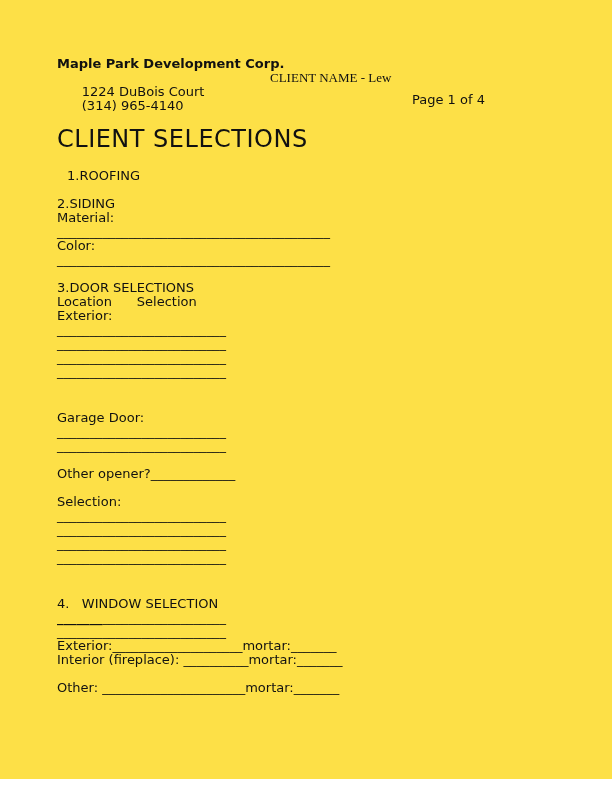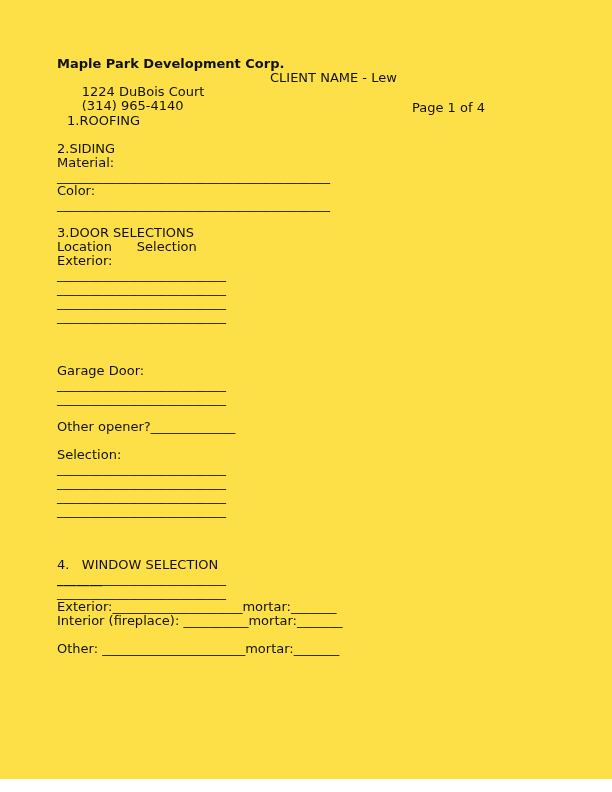--- a/index.html
+++ b/index.html
@@ -23,55 +23,57 @@
   .line {
     white-space: pre;
     height: 14px;
   }
   .rel { position: relative; }
   .bold { font-weight: bold; }
   .client-name {
     position: absolute;
     left: 213px;
     top: 0;
+    font-family: Liberation Serif, serif;
   }
   .page-indicator {
     position: absolute;
     left: 355px;
-    top: 16px;
+    top: 8px;
   }
   .doc-title {
     font-size: 24px;
     line-height: 30px;
     height: 30px;
     margin-top: 25px;
     white-space: pre;
     letter-spacing: 0.5px;
   }
   .mt14 { margin-top: 14px; }
   .mt15 { margin-top: 15px; margin-left: 10px; }
-  .mt28 { margin-top: 40px; }
+  .mt28 { margin-top: 32px; }
 </style>
 </head>
 <body>
 
 <div class="page">
 
   <div>
     <div class="line bold">Maple Park Development Corp.</div>
     <div class="line rel">
       <span>1224 DuBois Court</span>
       <span class="client-name">CLIENT NAME - Lew</span>
     </div>
     <div class="line rel">
       <span>(314) 965-4140</span>
       <span class="page-indicator">Page 1 of 4</span>
     </div>
   </div>
 
+  <div class="doc-title">CLIENT SELECTIONS</div>
 
   <div class="line mt15">1.ROOFING</div>
 
   <div class="line mt14">2.SIDING</div>
   <div class="line">Material:</div>
   <div class="line">__________________________________________</div>
   <div class="line">Color:</div>
   <div class="line">__________________________________________</div>
 
   <div class="line mt14">3.DOOR SELECTIONS</div>

